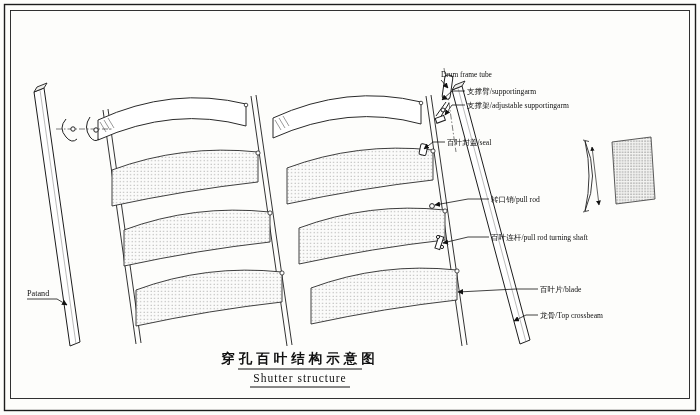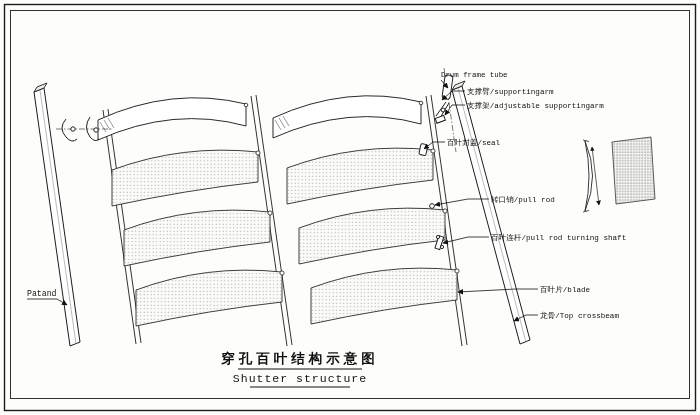--- a/index.html
+++ b/index.html
@@ -1,21 +1,21 @@
 <!DOCTYPE html>
 <html><head>
 <meta charset="utf-8">
 <style>
   html,body{margin:0;padding:0;background:#e8e8e8;}
   .sheet{
     position:relative;
     width:700px;height:415px;
     margin:0 auto;
     background:#fdfdfb;
-    font-family:Liberation Mono, monospace;
+    font-family:Liberation Serif, serif;
     overflow:hidden;
   }
   svg{display:block;}
   svg text{fill:#111;}
   .callout{font-size:7.6px;}
   .callout-en{font-size:7.4px;}
   .patand{font-size:8.2px;}
   .title-zh{font-size:13.5px;font-weight:bold;letter-spacing:4px;}
   .title-en{font-size:11.5px;letter-spacing:1px;}
   .ink{stroke:#1c1c1c;}

